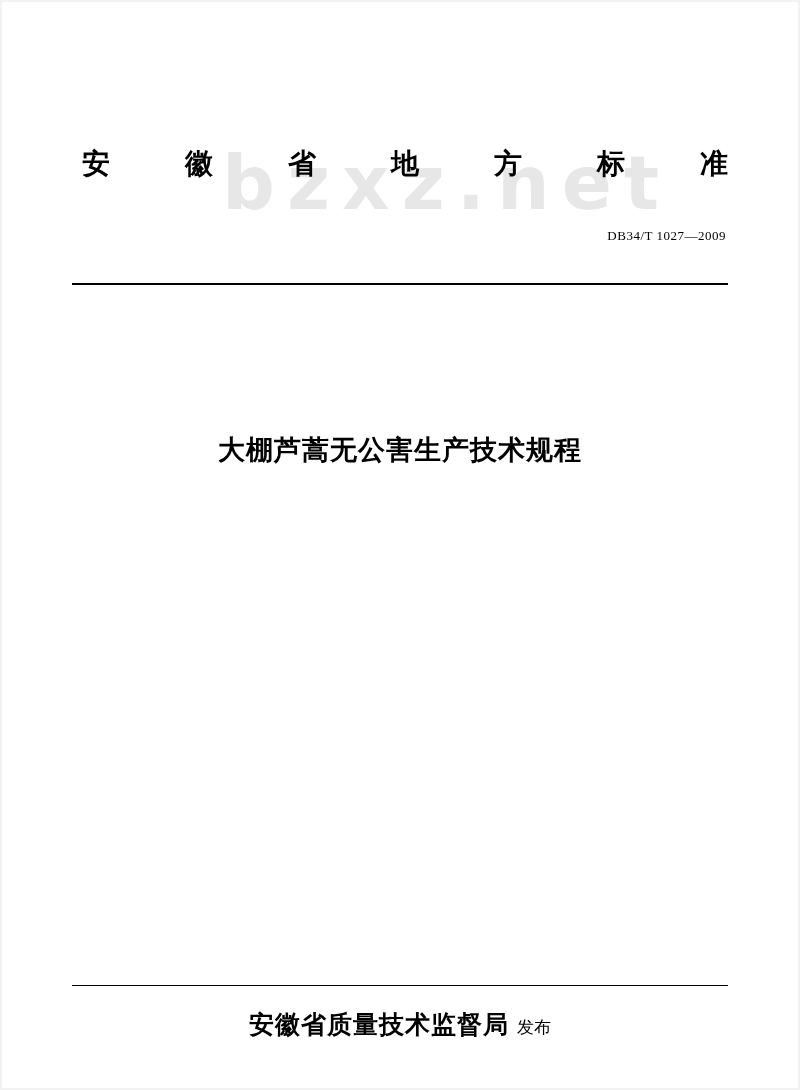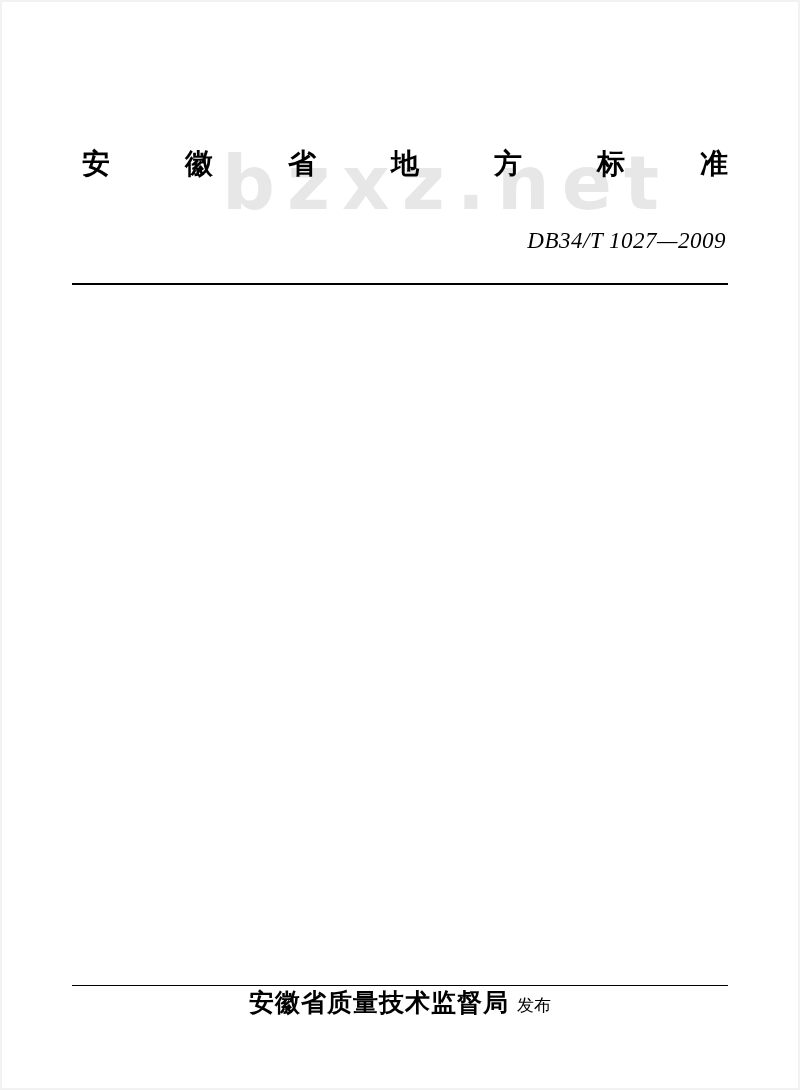--- a/index.html
+++ b/index.html
@@ -64,23 +64,22 @@
   }
   .std-title-cn span {
     display: inline-block;
   }
 
   .std-number {
     position: absolute;
     top: 228px;
     right: 2px;
     font-family: "Liberation Serif", serif;
-    font-size: 23px;
+    font-size: 13px;
     letter-spacing: 0.5px;
-    font-style: italic;
   }
 
   .rule-top {
     position: absolute;
     top: 283px;
     left: 0;
     right: 0;
     height: 0;
     border-top: 2px solid #000;
   }
@@ -133,21 +132,21 @@
     font-family: "Liberation Serif", serif;
     font-size: 16px;
   }
   .footer-dates .cn {
     font-family: "DejaVu Sans", sans-serif;
     font-size: 15px;
   }
 
   .issuer {
     position: absolute;
-    top: 986px;
+    top: 1008px;
     left: 0;
     right: 0;
     text-align: center;
     white-space: nowrap;
   }
   .issuer .org {
     font-family: "DejaVu Sans", sans-serif;
     font-weight: bold;
     font-size: 25px;
     letter-spacing: 1px;
@@ -174,20 +173,21 @@
       <span>地</span>
       <span>方</span>
       <span>标</span>
       <span>准</span>
     </div>
 
     <div class="std-number">DB34/T 1027—2009</div>
 
     <div class="rule-top"></div>
 
+    <div class="doc-title">大棚芦蒿无公害生产技术规程</div>
 
 
     <div class="rule-bottom"></div>
 
     <div class="issuer">
       <span class="org">安徽省质量技术监督局</span><span class="verb">发布</span>
     </div>
 
   </div>
 </div>

